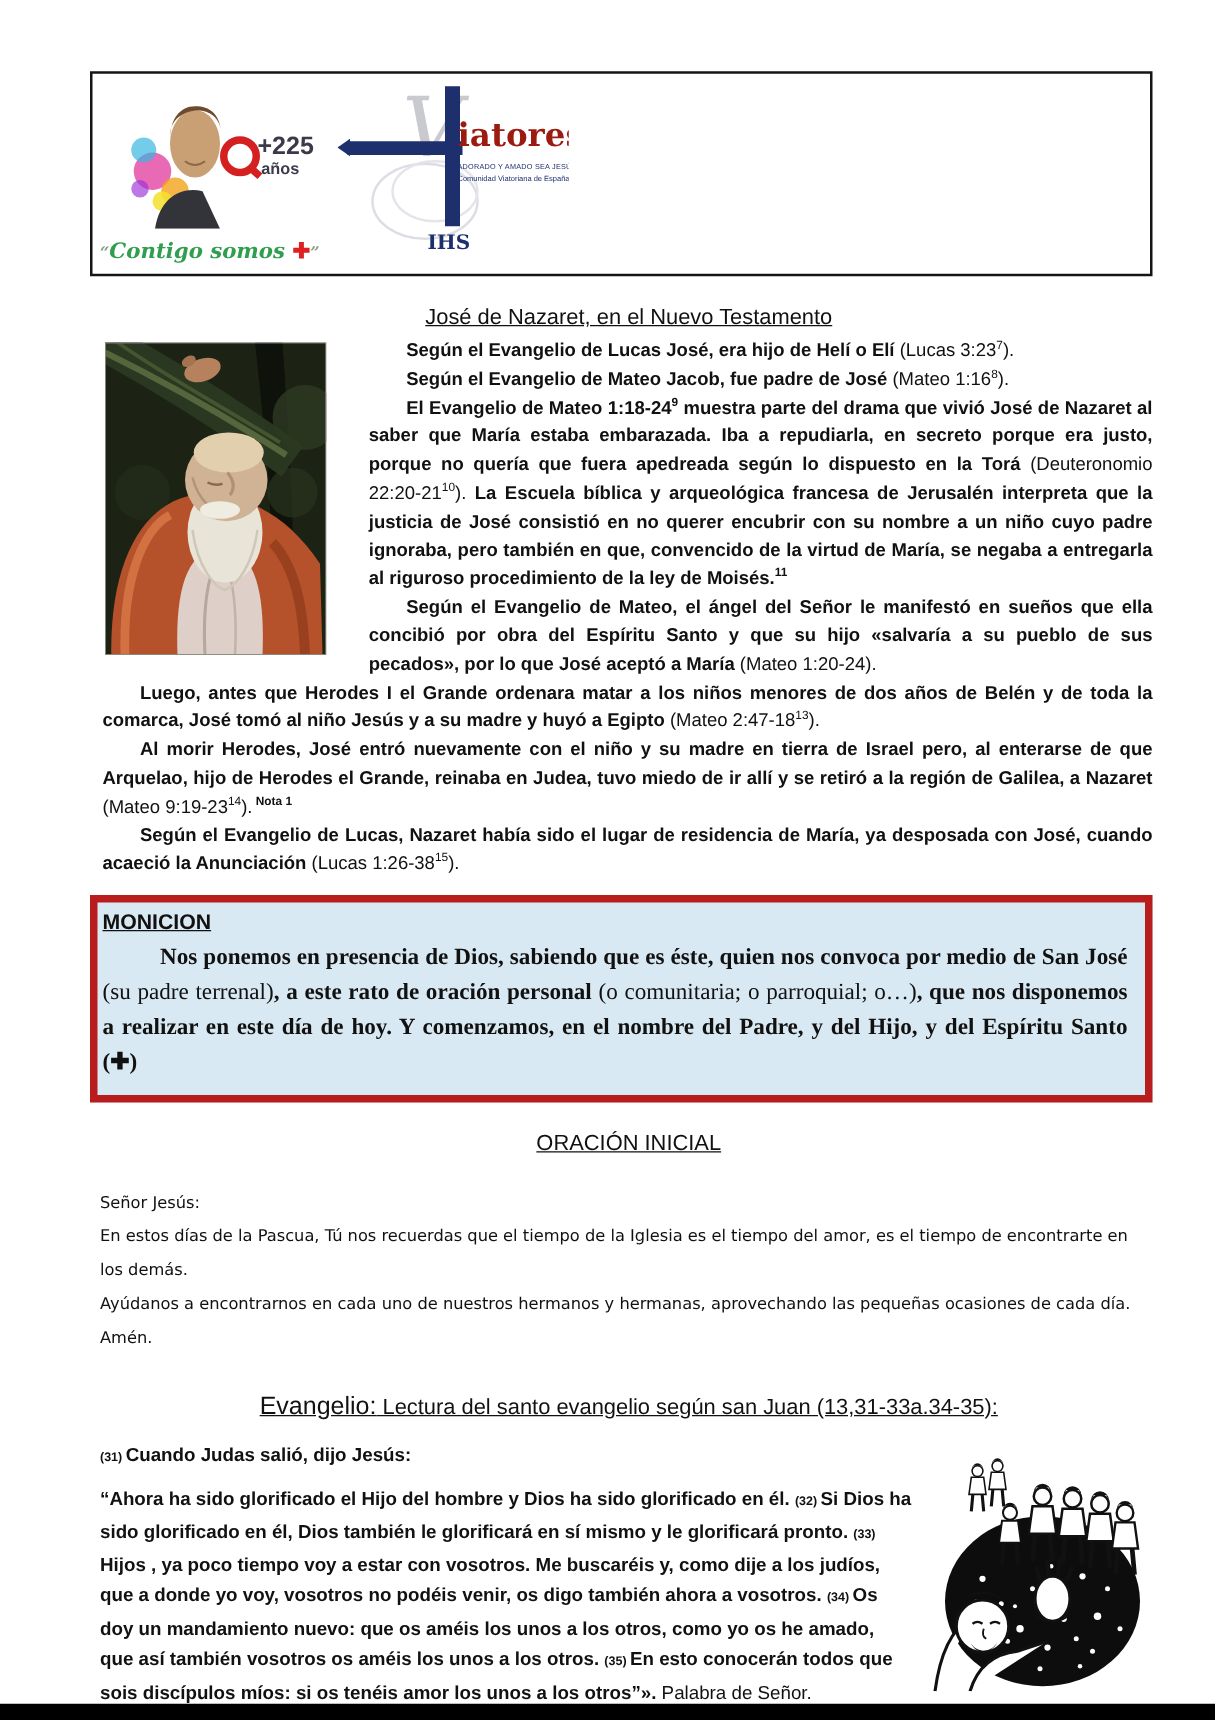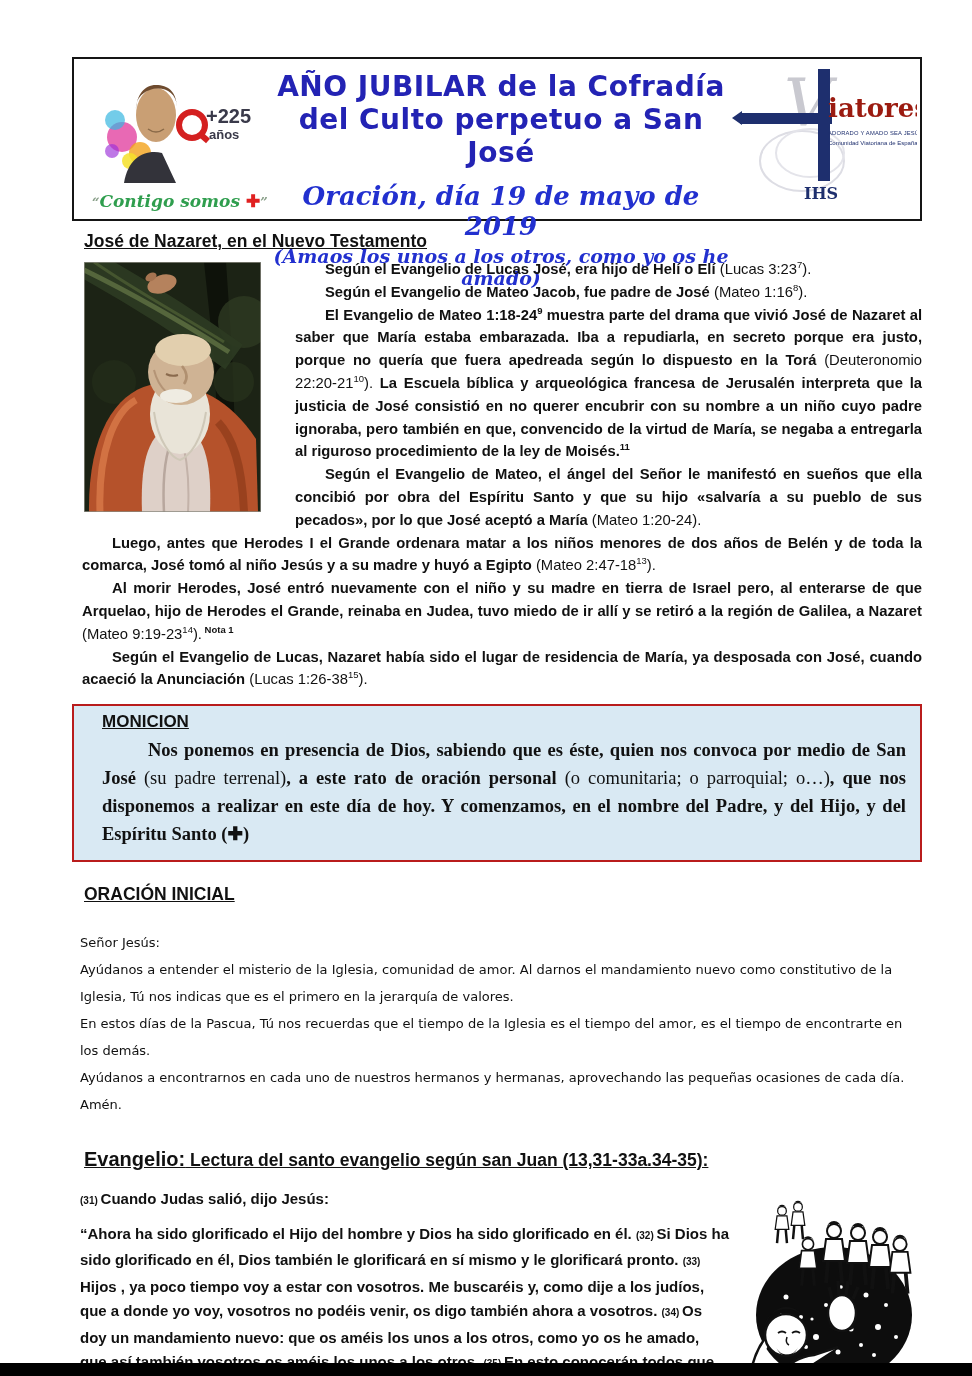--- a/index.html
+++ b/index.html
@@ -4,48 +4,48 @@
 <style>
   html,body{margin:0;padding:0;background:#888;}
   .page{position:relative;width:972px;height:1376px;background:#ffffff;margin:0 auto;
         font-family:"Liberation Sans",sans-serif;color:#111;overflow:hidden;}
   .content{margin:0 50px 0 72px;}
 
   
   .header-box{margin-top:57px;height:160px;border:2px solid #151515;display:flex;}
   .header-left{width:196px;position:relative;}
   .header-left svg{position:absolute;top:6px;left:14px;}
-  .slogan{position:absolute;left:18px;bottom:8px;font-family:"DejaVu Serif",serif;
+  .slogan{position:absolute;left:6px;bottom:8px;font-family:"DejaVu Serif",serif;
           font-style:italic;font-weight:bold;font-size:17px;color:#2f9e4e;white-space:nowrap;}
   .slogan .q{color:#8aa08a;font-size:13px;}
   .slogan .plus{color:#e02020;font-style:normal;}
   .header-center{flex:1;text-align:center;padding-top:11px;}
   .title-line{font-family:"DejaVu Sans",sans-serif;font-weight:bold;font-size:28px;
               line-height:33px;color:#2323b4;letter-spacing:.5px;}
   .subtitle{margin-top:12px;font-family:"DejaVu Serif",serif;font-style:italic;font-weight:bold;
             font-size:26px;color:#2230cf;}
   .motto{margin-top:4px;font-family:"DejaVu Serif",serif;font-style:italic;font-weight:bold;
          font-size:19px;color:#2230cf;}
   .header-right{width:188px;position:relative;}
   .header-right svg{position:absolute;top:2px;left:0;}
 
   
-  .sec-h{font-size:17.5px;font-weight:bold;text-decoration:underline;margin:10px 0 6px 12px;}
+  .sec-h{font-size:17.5px;font-weight:normal;text-decoration:underline;margin:22px 0 6px 12px;text-align:center;}
   .sec-h .big{font-size:20px;}
 
   
   .sec1{padding-left:10px;}
   .painting{float:left;margin:4px 34px 4px 2px;width:177px;height:250px;}
   p.body{margin:0;font-size:14.8px;line-height:22.8px;text-align:justify;text-indent:30px;}
   p.body .b{font-weight:bold;}
   sup{font-size:9.5px;line-height:0;}
   .clear{clear:both;}
 
   
-  .mon-box{margin-top:13px;border:2px solid #b91c1c;background:#d9e9f3;padding:4px 14px 12px 28px;}
+  .mon-box{margin-top:13px;border:6px solid #b91c1c;background:#d9e9f3;padding:4px 14px 12px 4px;}
   .mon-h{font-size:17px;font-weight:bold;text-decoration:underline;margin:2px 0 4px 0;}
   .mon-text{margin:2px 0 0 0;font-family:"Liberation Serif",serif;font-size:18.5px;
             line-height:28px;text-align:justify;text-indent:46px;}
   .mon-text .b{font-weight:bold;margin-top:20px;}
 
   
   .ora-h{margin-top:22px;}
   .oracion{margin-top:24px;padding-left:8px;}
   .oracion p{margin:0;font-family:"DejaVu Sans",sans-serif;font-size:13px;line-height:27px;}
 
@@ -84,26 +84,20 @@
           <circle cx="104" cy="60" r="13" fill="none" stroke="#d42020" stroke-width="6"></circle>
           <line x1="112" y1="69" x2="120" y2="76" stroke="#d42020" stroke-width="6"></line>
           <text x="118" y="58" font-family="Liberation Sans, sans-serif" font-weight="bold" font-size="20" fill="#3a3a4a">+225</text>
           <text x="121" y="74" font-family="Liberation Sans, sans-serif" font-weight="bold" font-size="13" fill="#3a3a4a">años</text>
         </svg>
         <div class="slogan">
           <span class="q">“</span><span>Contigo somos </span><span class="plus">✚</span><span class="q">”</span>
         </div>
       </div>
 
-      <div class="header-center">
-        <div class="title-line">AÑO JUBILAR de la Cofradía</div>
-        <div class="title-line">del Culto perpetuo a San José</div>
-        <div class="subtitle">Oración, día 19 de mayo de 2019</div>
-        <div class="motto">(Amaos los unos a los otros, como yo os he amado)</div>
-      </div>
 
       <div class="header-right">
         <svg width="185" height="150" viewBox="0 0 185 150">
           <ellipse cx="70" cy="100" rx="42" ry="30" fill="none" stroke="#dddde4" stroke-width="2"></ellipse>
           <ellipse cx="78" cy="92" rx="34" ry="24" fill="none" stroke="#e4e4ea" stroke-width="2"></ellipse>
           <text x="52" y="64" font-family="DejaVu Serif, serif" font-style="italic" font-size="66" fill="#c9c9d0">V</text>
           <rect x="86" y="8" width="12" height="112" fill="#1e2f6e"></rect>
           <rect x="8" y="52" width="92" height="11" fill="#1e2f6e"></rect>
           <polygon points="0,57 10,50 10,64" fill="#1e2f6e"></polygon>
           <text x="96" y="56" font-family="DejaVu Serif, serif" font-weight="bold" font-size="26" fill="#9b1b10">iatores</text>
@@ -158,21 +152,20 @@
     </div>
 
     <div class="mon-box">
       <div class="mon-h">MONICION</div>
       <p class="mon-text"><span class="b">Nos ponemos en presencia de Dios, sabiendo que es éste, quien nos convoca por medio de San José </span><span>(su padre terrenal)</span><span class="b">, a este rato de oración personal </span><span>(o comunitaria; o parroquial; o…)</span><span class="b">, que nos disponemos a realizar en este día de hoy. Y comenzamos, en el nombre del Padre, y del Hijo, y del Espíritu Santo (</span><span class="b">✚</span><span class="b">)</span></p>
     </div>
 
     <h2 class="sec-h ora-h">ORACIÓN INICIAL</h2>
     <div class="oracion">
       <p>Señor Jesús:</p>
-      <p>Ayúdanos a entender el misterio de la Iglesia, comunidad de amor.  Al darnos el mandamiento nuevo como constitutivo de la Iglesia,  Tú nos indicas que es el primero en la jerarquía de valores.</p>
       <p>En estos días de la Pascua, Tú nos recuerdas que el tiempo de la Iglesia es el tiempo del amor,  es el tiempo de encontrarte en los demás.</p>
       <p>Ayúdanos a encontrarnos  en cada uno de nuestros hermanos y hermanas,  aprovechando las pequeñas ocasiones de cada día.  Amén.</p>
     </div>
 
     <h2 class="sec-h eva-h"><span class="big">Evangelio:</span><span> Lectura del santo evangelio según san Juan (13,31-33a.34-35):</span></h2>
 
     <div class="gospel">
       <div class="gospel-img">
         <svg width="172" height="200" viewBox="0 0 172 200">
           <defs>

